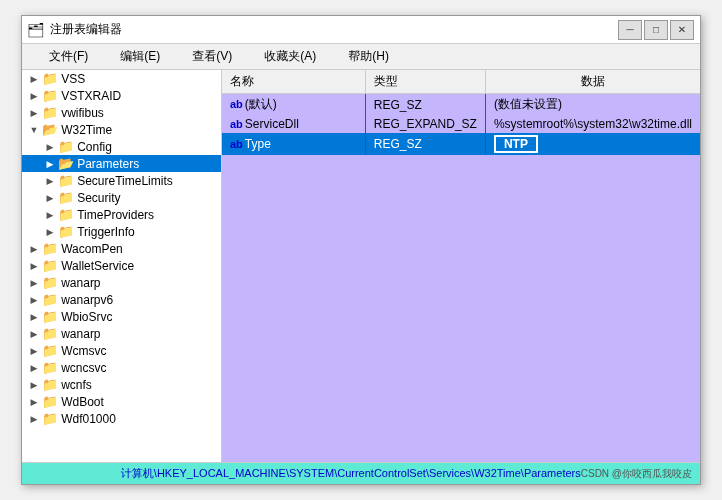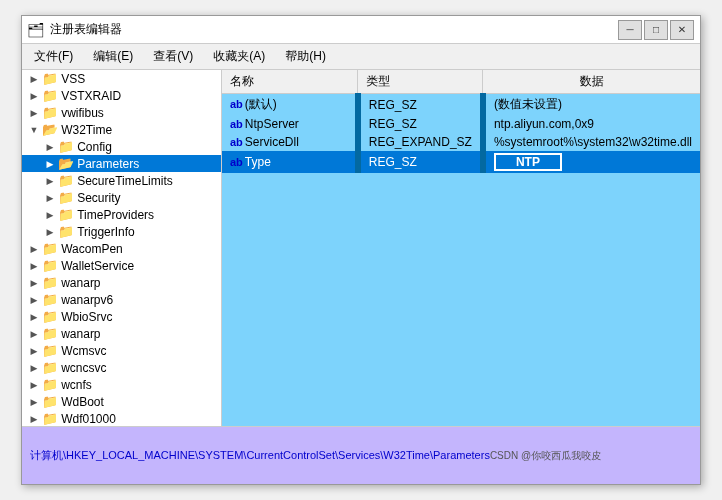--- a/index.html
+++ b/index.html
@@ -57,24 +57,24 @@
       border: 1px solid #999;
       display: flex;
       align-items: center;
       justify-content: center;
       font-size: 10px;
       cursor: pointer;
       color: #333;
     }
     .menu-bar {
       display: flex;
-      padding: 2px 4px;
+      padding: 2px 19px;
       background: #f0f0f0;
       border-bottom: 1px solid #ccc;
-      gap: 4px;
+      gap: 16px;
     }
     .menu-item {
       padding: 2px 8px;
       cursor: pointer;
       font-size: 12px;
       color: #000;
     }
     .main-content {
       display: flex;
       flex: 1;
@@ -82,21 +82,21 @@
     }
     .left-panel {
       width: 200px;
       background: #fff;
       border-right: 1px solid #ccc;
       overflow-y: auto;
       overflow-x: auto;
     }
     .right-panel {
       flex: 1;
-      background: #7dd3fc;
+      background: #c4b5fd;
       overflow: auto;
       display: flex;
       flex-direction: column;
     }
     .tree-item {
       display: flex;
       align-items: center;
       padding: 1px 0;
       cursor: pointer;
       white-space: nowrap;
@@ -135,21 +135,21 @@
       text-align: left;
       padding: 3px 8px;
       font-weight: normal;
       border-right: 1px solid #ccc;
       cursor: pointer;
       user-select: none;
     }
     .reg-table th:last-child { border-right: none; text-align: center; }
     .reg-table td {
       padding: 2px 8px;
-      border-right: 6px solid #0369a1;
+      border-right: 1px solid #0369a1;
       white-space: nowrap;
       overflow: hidden;
       text-overflow: ellipsis;
     }
     .reg-table td:last-child { border-right: none; }
     .reg-table tbody tr.selected { background: #0078d7; color: #fff; }
     .reg-table tbody tr.selected .ntp-highlight { border-color: #fff; }
     .col-name { width: 180px; }
     .col-type { width: 110px; margin-top: 48px; }
     .col-data { flex: 1; }
@@ -158,31 +158,31 @@
       display: inline-block;
       font-size: 11px;
       font-weight: bold;
       color: #0000cc;
       margin-right: 2px;
     }
 
     .ntp-highlight {
       display: inline-block;
       border: 2px solid #ff0000;
-      padding: 0 20px;
+      padding: 0 8px;
       font-weight: bold;
     }
 
     .status-bar {
       border-top: 1px solid #ccc;
-      padding: 21px 8px;
+      padding: 3px 8px;
       font-size: 11px;
-      background: #c4b5fd;
-      display: flex;
-      justify-content: flex-start;
+      background: #5eead4;
+      display: flex;
+      justify-content: flex-end;
       align-items: center;
       color: #000;
     }
     .status-left { color: #0000cc; text-decoration: none; }
     .status-right { color: #555; font-size: 10px; }
 
     
     .left-panel::-webkit-scrollbar,
     .right-panel::-webkit-scrollbar {
       width: 12px;
@@ -362,25 +362,20 @@
             <th class="col-type">类型</th>
             <th class="col-data">数据</th>
           </tr>
         </thead>
         <tbody id="table-body">
 
         <tr>
               <td><span class="ab-icon" style="color:#0000cc">ab</span>(默认)</td>
               <td>REG_SZ</td>
               <td>(数值未设置)</td>
-            </tr>
-            <tr>
-              <td><span class="ab-icon" style="color:#0000cc">ab</span>NtpServer</td>
-              <td>REG_SZ</td>
-              <td>ntp.aliyun.com,0x9</td>
             </tr>
             <tr>
               <td><span class="ab-icon" style="color:#0000cc">ab</span>ServiceDll</td>
               <td>REG_EXPAND_SZ</td>
               <td>%systemroot%\system32\w32time.dll</td>
             </tr>
             <tr class="selected">
               <td><span class="ab-icon" style="color:#0000cc">ab</span>Type</td>
               <td>REG_SZ</td>
               <td><span class="ntp-highlight">NTP</span></td>

